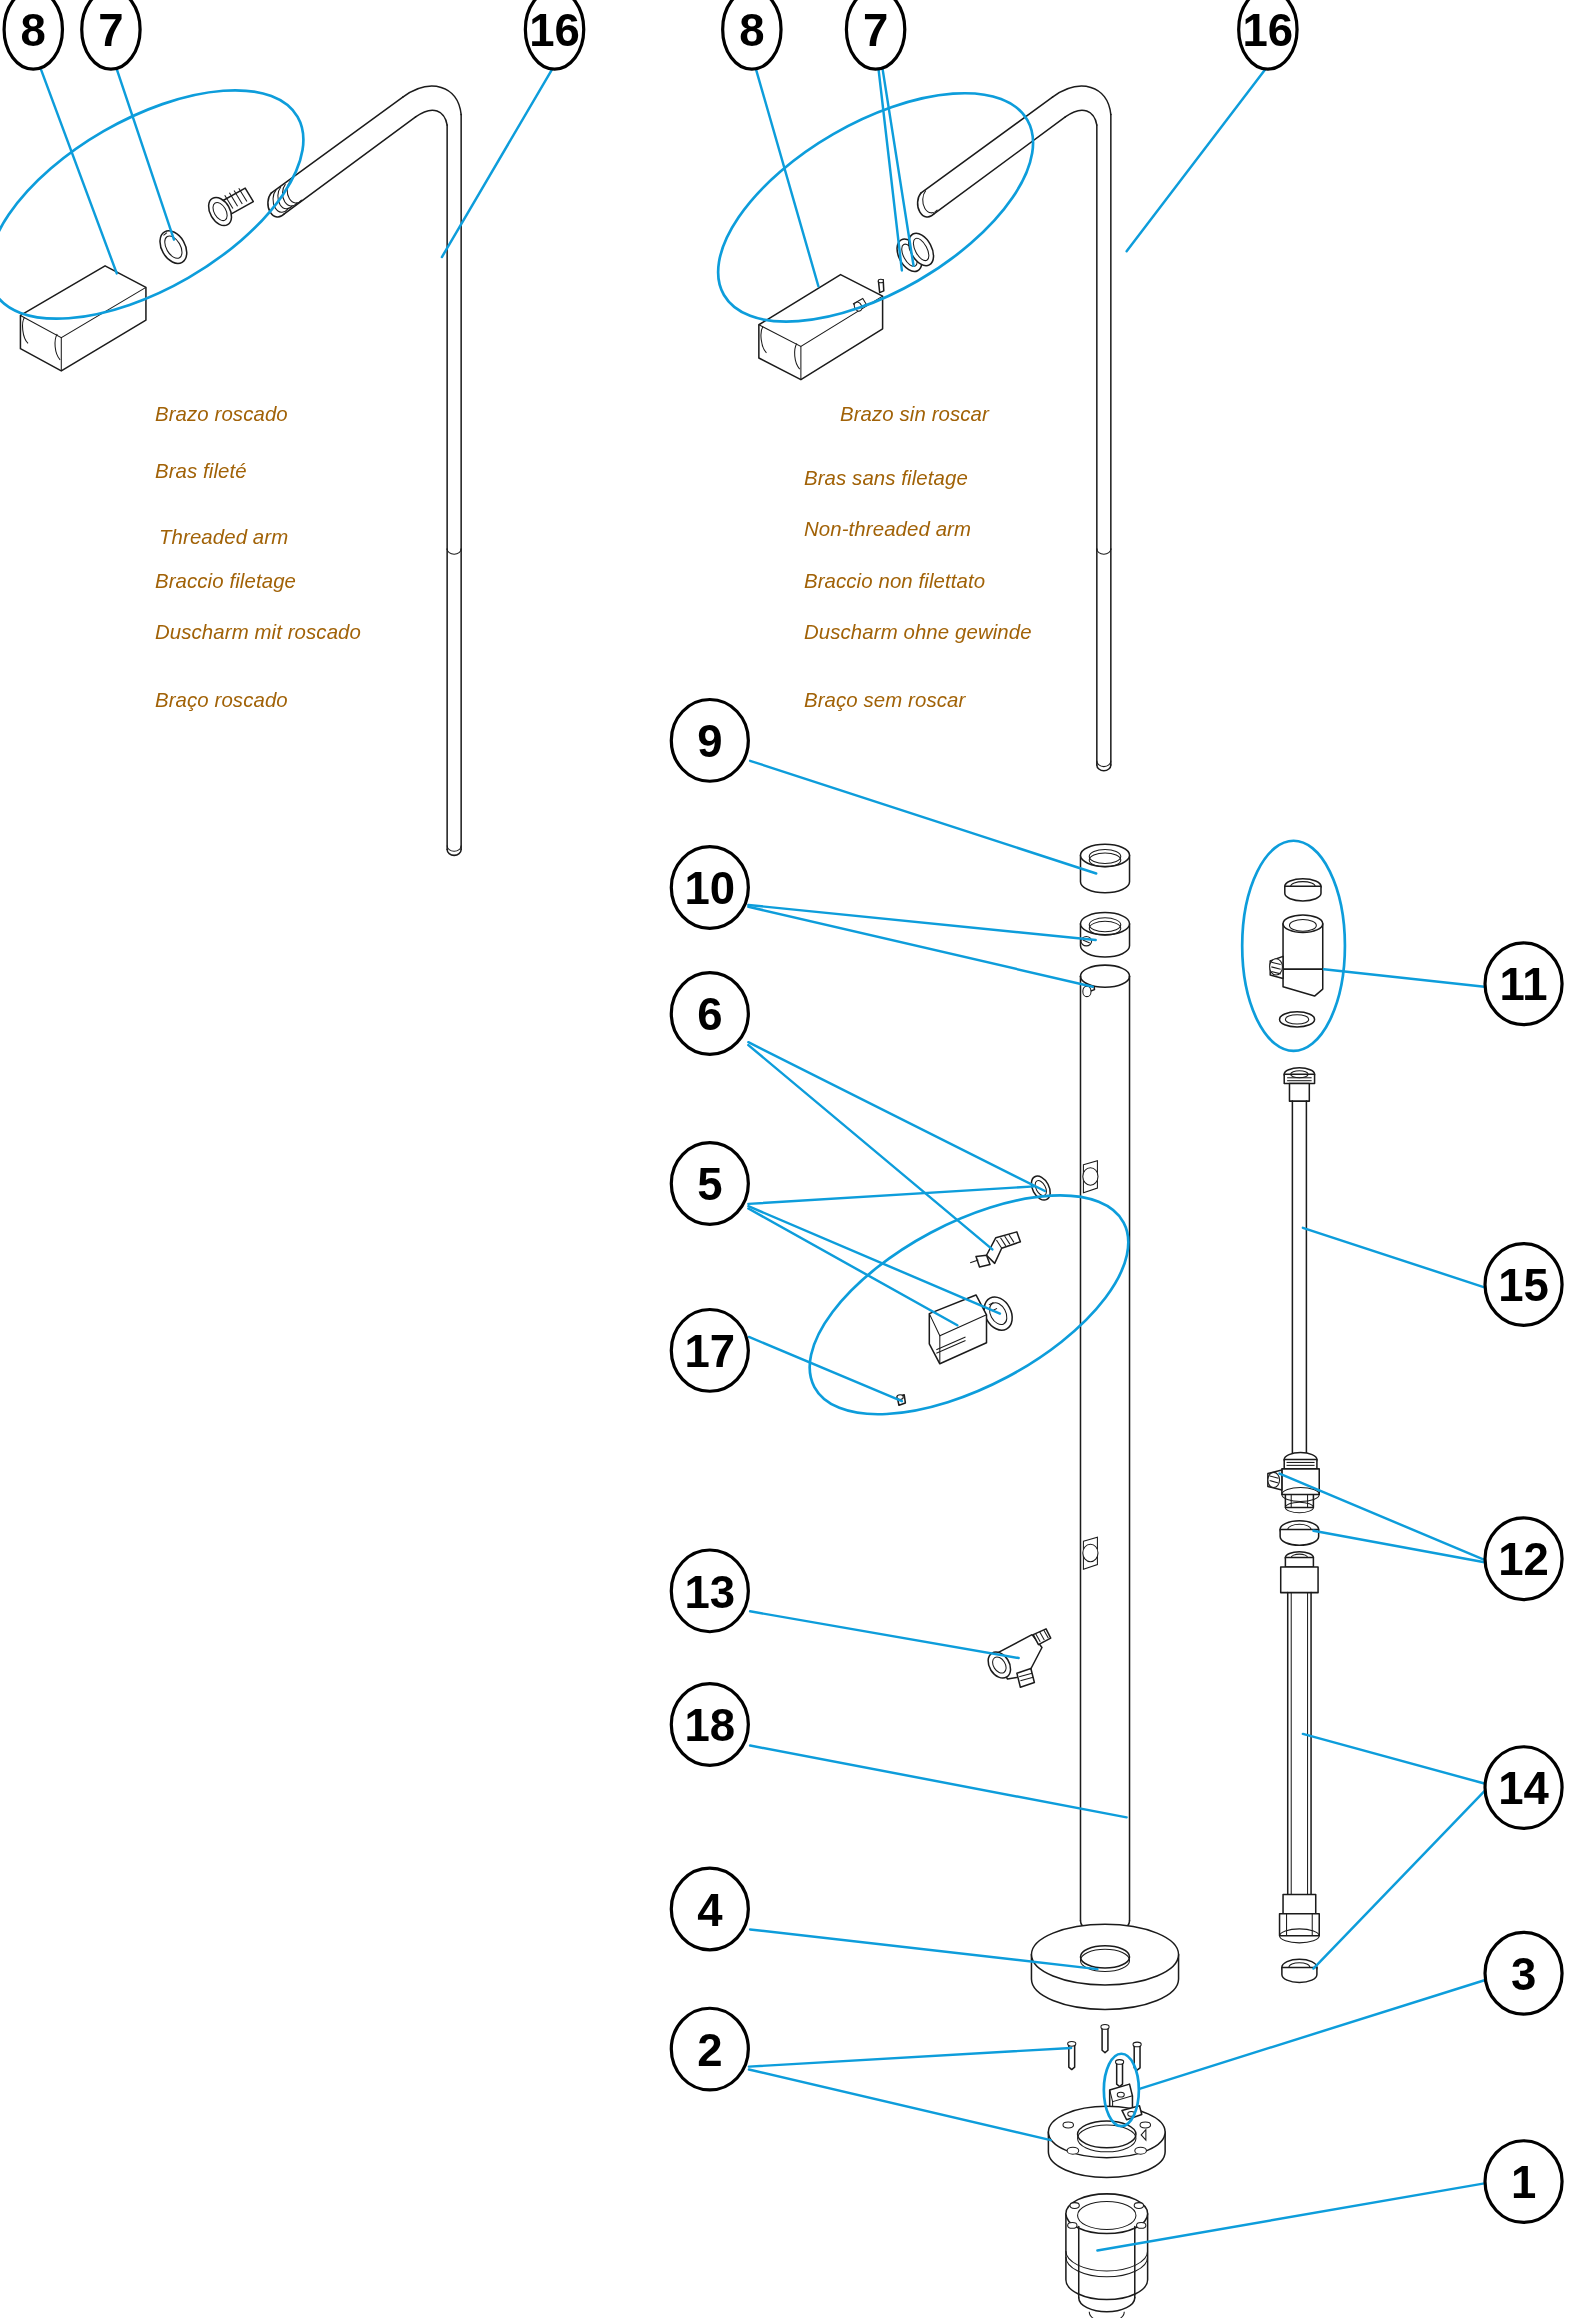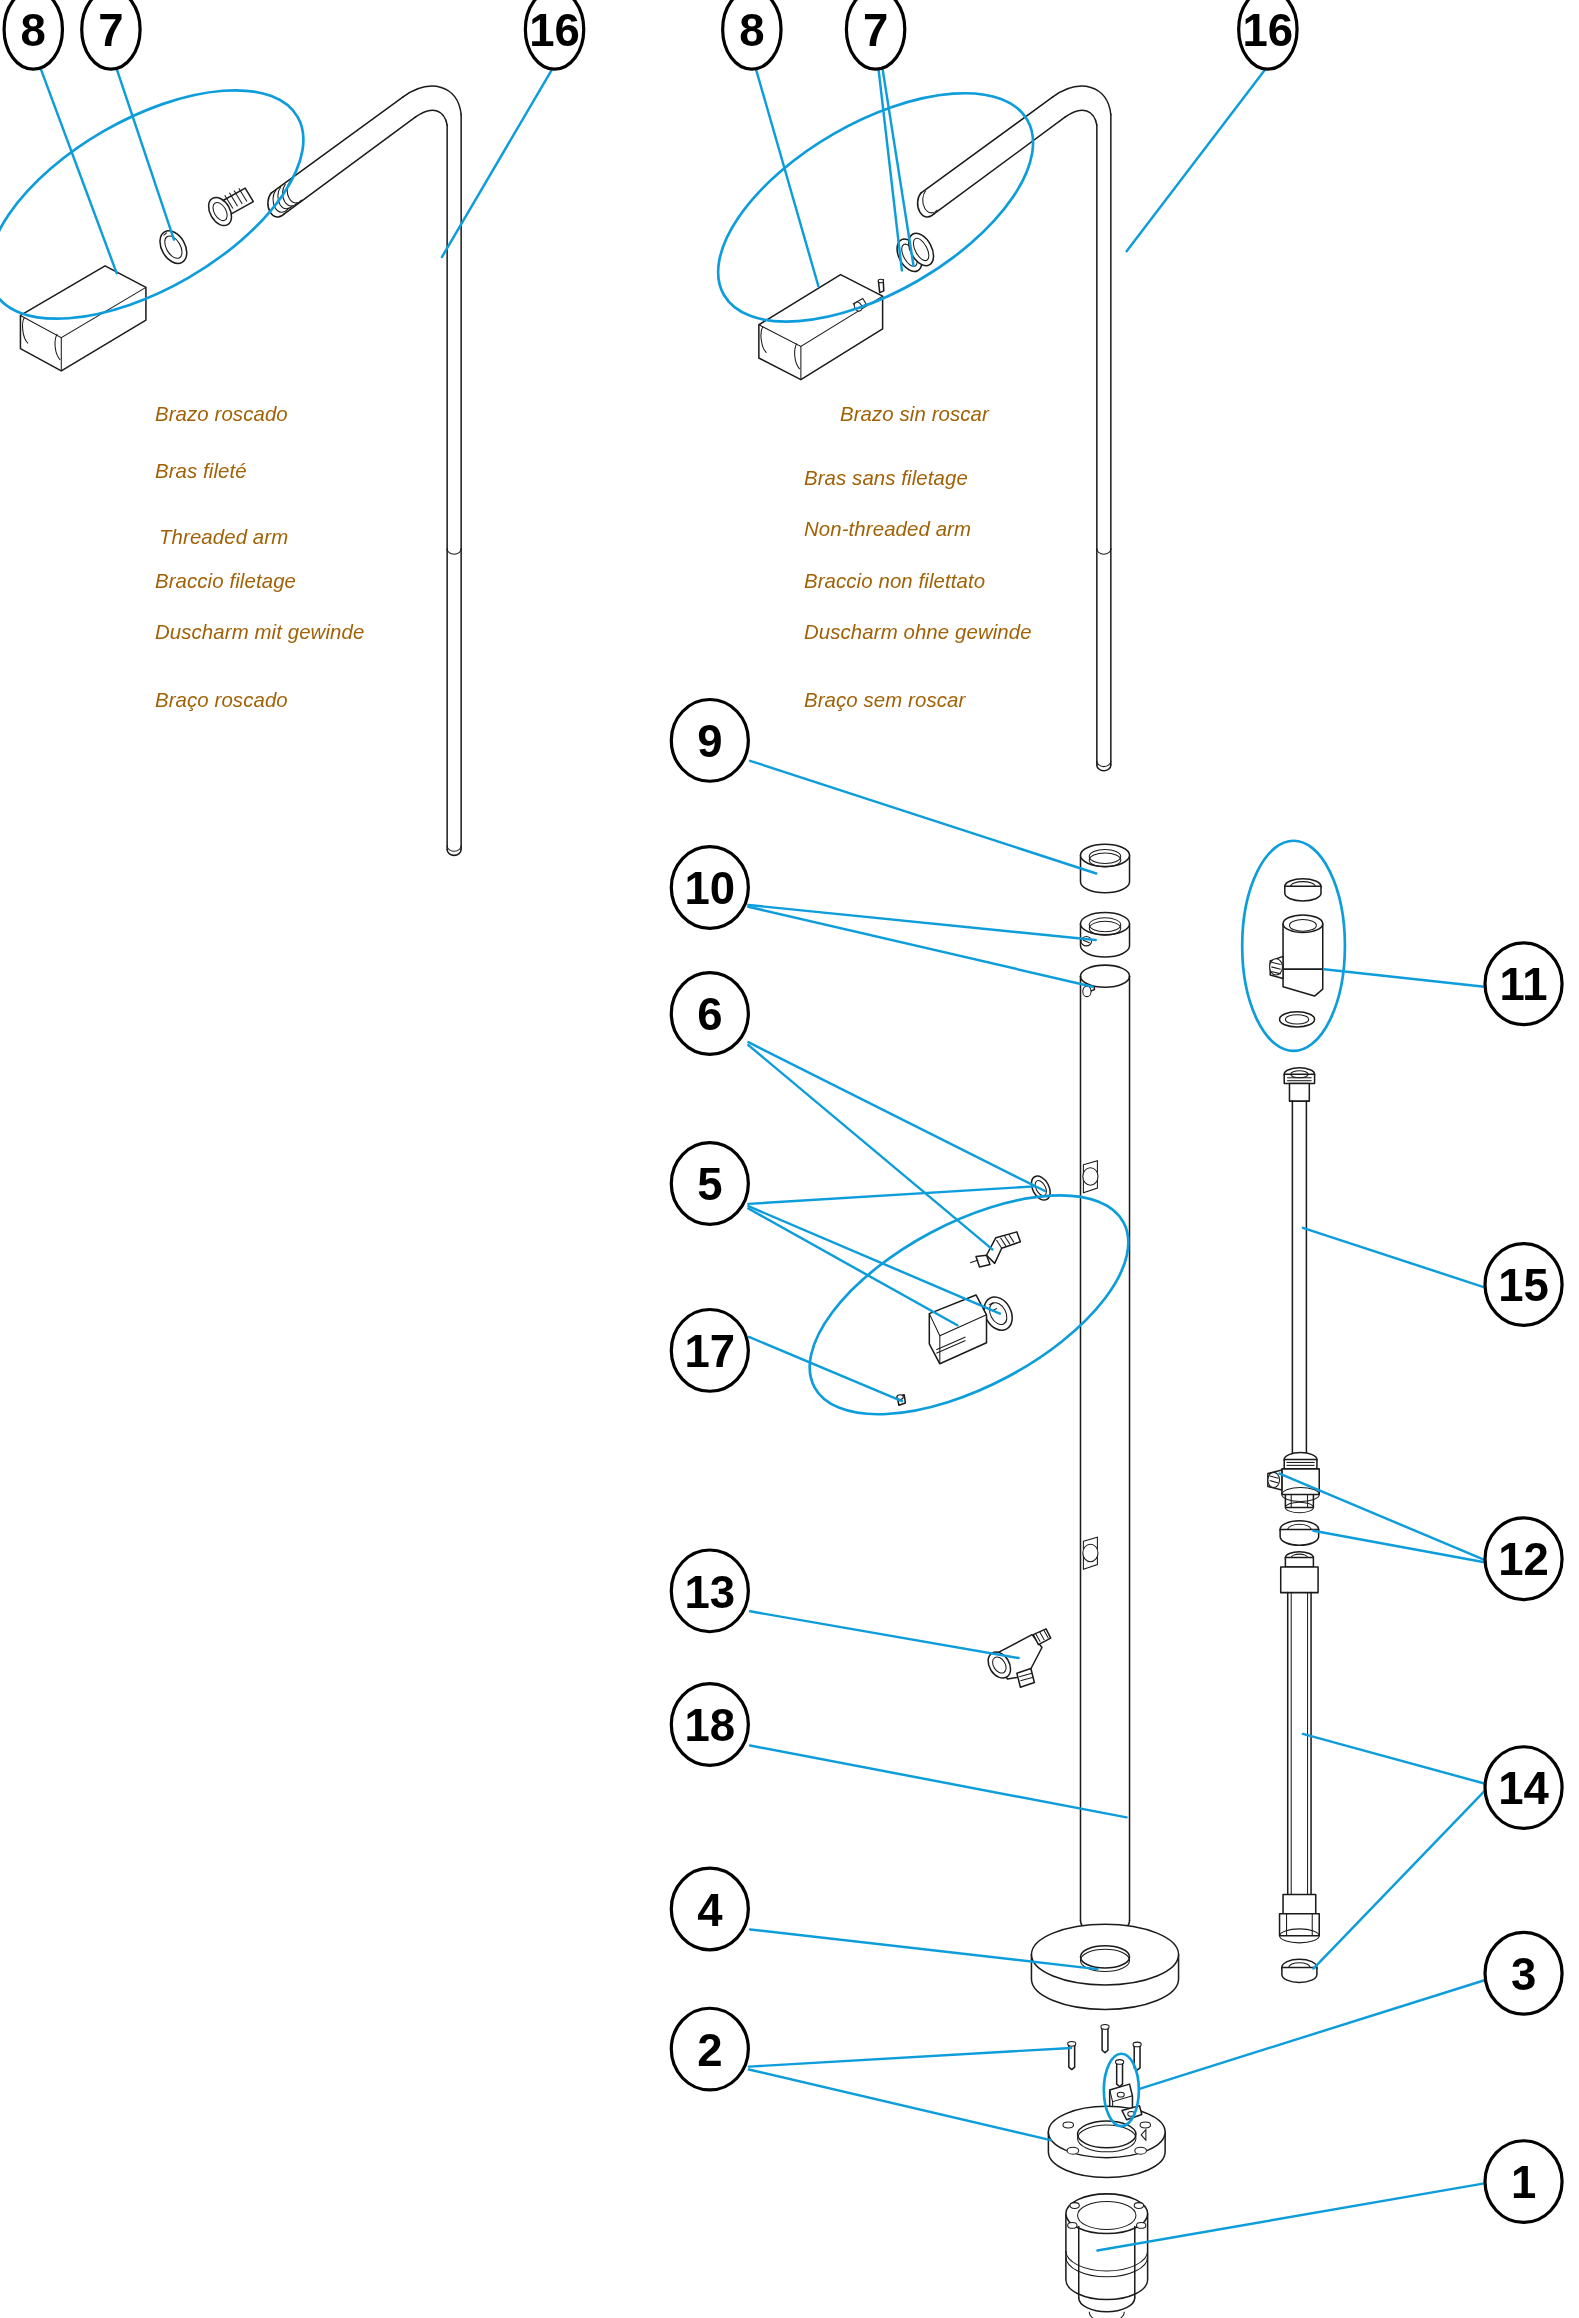--- a/index.html
+++ b/index.html
@@ -397,21 +397,21 @@
 
       <path class="lead" d="M2543,3740 L1880,3855"></path>
     </g>
 
   </svg>
 
   <div class="lbl" style="left:155px;top:403px;">Brazo roscado</div>
   <div class="lbl" style="left:155px;top:460px;">Bras fileté</div>
   <div class="lbl" style="left:159px;top:518px;margin-top:8px;">Threaded arm</div>
   <div class="lbl" style="left:155px;top:570px;">Braccio filetage</div>
-  <div class="lbl" style="left:155px;top:621px;">Duscharm mit gewinde</div>
+  <div class="lbl" style="left:155px;top:621px;">Duscharm mit roscado</div>
   <div class="lbl" style="left:155px;top:689px;">Braço roscado</div>
 
   <div class="lbl" style="left:804px;top:403px;margin-left:36px;">Brazo sin roscar</div>
   <div class="lbl" style="left:804px;top:467px;">Bras sans filetage</div>
   <div class="lbl" style="left:804px;top:518px;text-align:center;">Non-threaded arm</div>
   <div class="lbl" style="left:804px;top:570px;">Braccio non filettato</div>
   <div class="lbl" style="left:804px;top:621px;">Duscharm ohne gewinde</div>
   <div class="lbl" style="left:804px;top:689px;">Braço sem roscar</div>
 
   <svg class="layer" viewBox="0 0 2705 3972">

